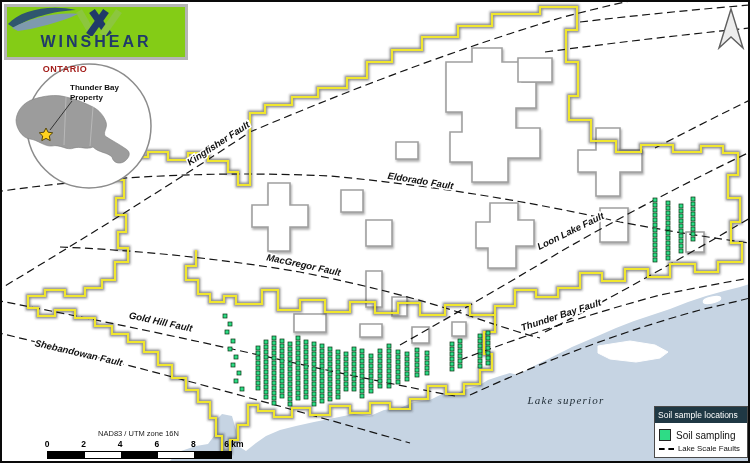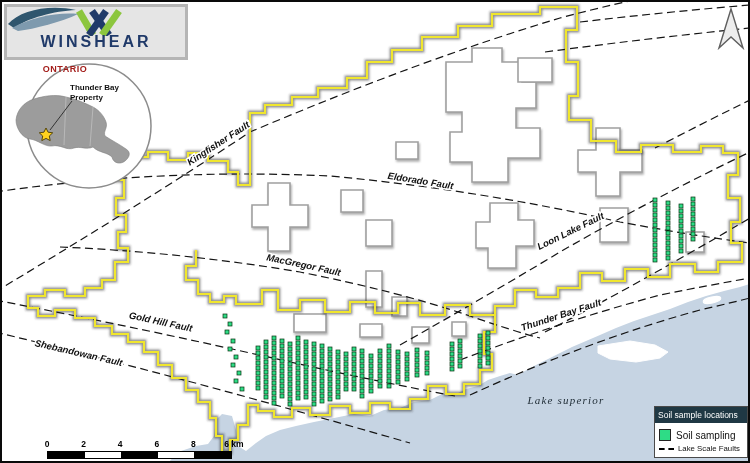--- a/index.html
+++ b/index.html
@@ -22,21 +22,21 @@
   .narrow{fill:#ededed;stroke:#5f5f5f;stroke-width:1.4;}
   .inset-circle{fill:#fff;stroke:#8c8c8c;stroke-width:1.5;}
   .ontario{fill:#9c9c9c;stroke:#7f7f7f;stroke-width:.6;}
   .ont-line{stroke:#c4c4c4;stroke-width:.7;fill:none;}
   .leader{stroke:#333;stroke-width:1;}
   .star{fill:#ffd21e;stroke:#4a3b00;stroke-width:.9;}
   .inset-title{font:700 9px "Liberation Sans",sans-serif;fill:#a31d1a;text-anchor:middle;letter-spacing:.5px;}
   .inset-label{font:700 8px "Liberation Sans",sans-serif;fill:#111;}
 
   
-  .logo-box{position:absolute;left:2px;top:2px;width:178px;height:50px;background:#e5e5e5;
+  .logo-box{position:absolute;left:2px;top:2px;width:178px;height:50px;background:#84cc16;
             border:3px solid #b5b5b5;text-align:center;}
   .logo-box svg{display:block;margin:1px auto 0;}
   .lg{stroke:#8cc63e;stroke-width:7;}
   .ln{stroke:#203a69;stroke-width:7;}
   .logo-text{font-weight:800;font-size:16px;letter-spacing:3px;color:#203a69;margin-top:-3px;}
 
   
   .scalebar{position:absolute;left:45px;top:427px;width:183px;height:32px;}
   .crs{position:absolute;left:0;top:0;width:100%;text-align:center;font-size:7.5px;color:#222;}
   .ticks{position:absolute;left:0;top:10px;width:100%;height:10px;}
@@ -457,20 +457,21 @@
       <line class="lg" x1="109" y1="3" x2="92" y2="27"></line>
     </svg>
     <div class="logo-text">WINSHEAR</div>
   </div>
 
   <svg class="swoosh" width="80" height="30">
     <path d="M6,22 C18,8 48,2 74,8 C52,9 26,16 12,26 Z" fill="#2f566e"></path>
     <path d="M10,26 C30,15 56,10 76,12 C60,20 32,27 16,29 Z" fill="#7e9aae"></path>
   </svg>
   <div class="scalebar">
+    <div class="crs">NAD83 / UTM zone 16N</div>
     <div class="ticks" id="scalebar-ticks">
       <span class="tick end" style="left:183px">6 km</span>
     <span class="tick" style="left: 0px;">0</span>
         <span class="tick" style="left: 36.6px;">2</span>
         <span class="tick" style="left: 73.2px;">4</span>
         <span class="tick" style="left: 109.8px;">6</span>
         <span class="tick" style="left: 146.4px;">8</span>
       </div>
     <div class="bar">
       <div class="seg b"></div>

